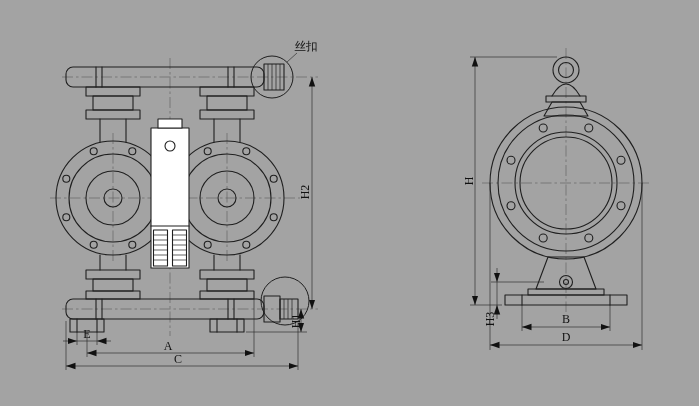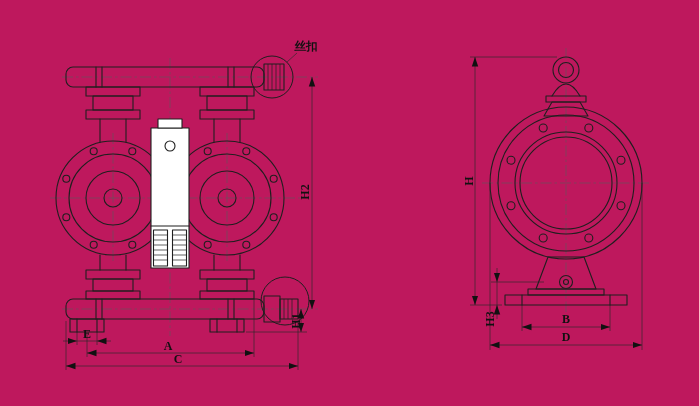--- a/index.html
+++ b/index.html
@@ -1,18 +1,18 @@
 <!DOCTYPE html>
 <html><head>
 <meta charset="utf-8">
 <style>
   html,body{margin:0;padding:0;background:#ffffff;}
   .canvas{
-    position:relative;width:699px;height:406px;background:#be185d;
-    font-family:"Liberation Sans",sans-serif;overflow:hidden;font-weight:bold;
+    position:relative;width:699px;height:406px;background:#a3a3a3;
+    font-family:"Liberation Sans",sans-serif;overflow:hidden;
   }
   svg{display:block;}
   .ml{stroke:#1f1f1f;stroke-width:1.1;fill:none;stroke-linejoin:round;stroke-linecap:round;}
   .wf{stroke:#1f1f1f;stroke-width:1.1;fill:#ffffff;stroke-linejoin:round;}
   .tl{stroke:#2a2a2a;stroke-width:0.65;fill:none;}
   .cl{stroke:#5a5a5a;stroke-width:0.6;fill:none;stroke-dasharray:11 3 2.5 3;}
   .hatch{stroke:#1f1f1f;stroke-width:0.7;fill:none;}
   .co{stroke:#1f1f1f;stroke-width:1;fill:none;}
   text.dim{font-family:"Liberation Serif",serif;font-size:12px;fill:#111;}
   text.cjk{font-family:"DejaVu Sans",sans-serif;font-size:11.5px;fill:#111;}

